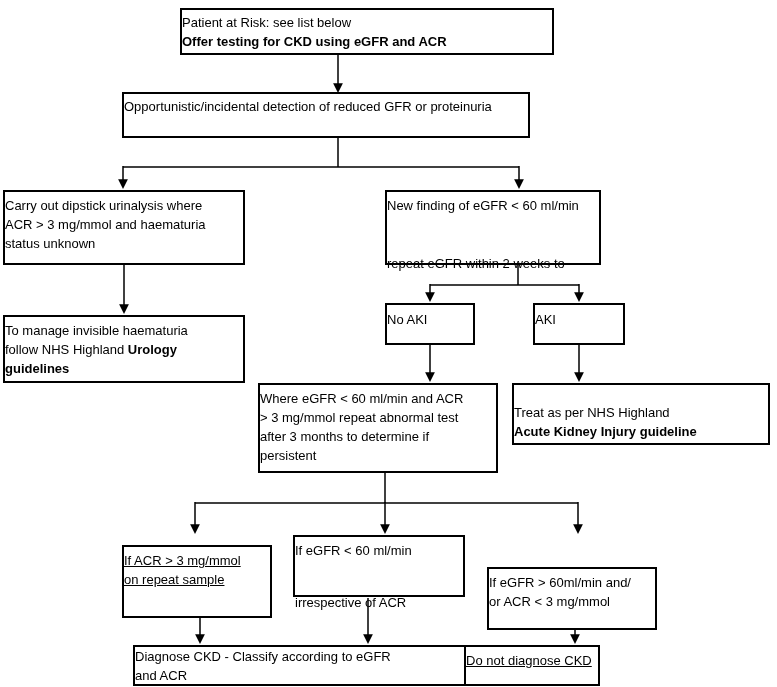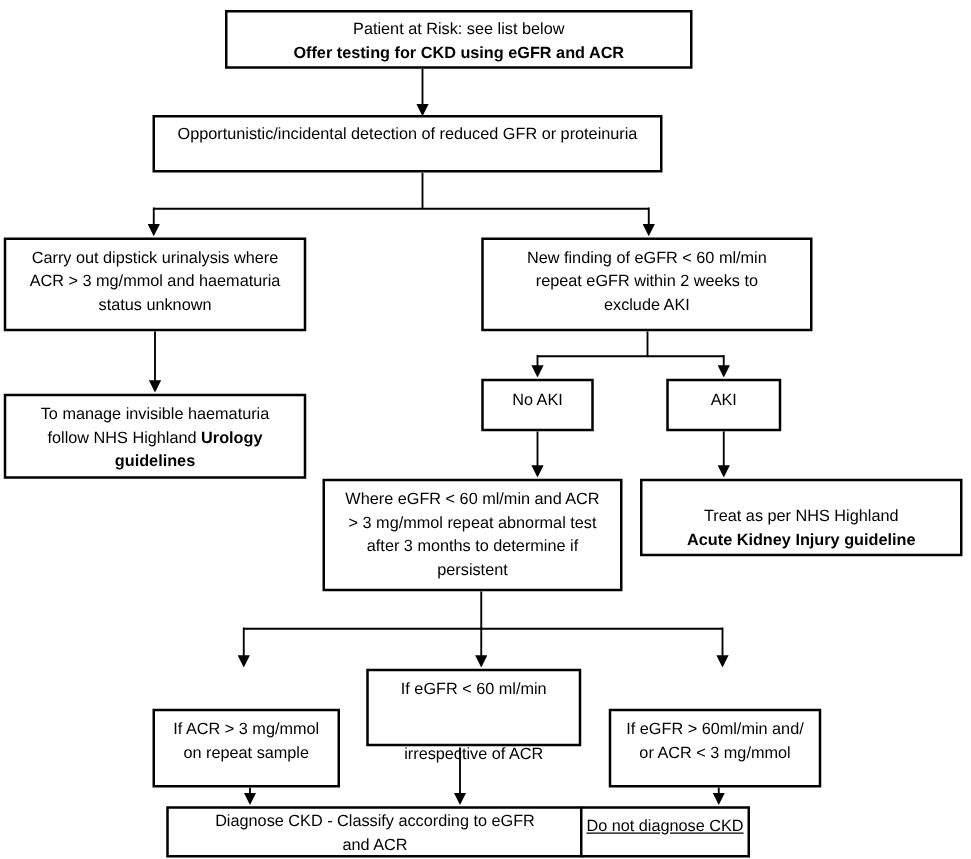--- a/index.html
+++ b/index.html
@@ -6,21 +6,21 @@
   html,body { background:#ffffff; }
   body {
     width:777px; height:687px; position:relative; overflow:hidden;
     font-family:"Liberation Sans", sans-serif; color:#000;
   }
   .stage { position:absolute; left:0; top:0; width:777px; height:687px; }
   svg.connectors { position:absolute; left:0; top:0; width:777px; height:687px; }
   svg.connectors line { stroke:#000; stroke-width:1.5; }
   .node {
     position:absolute; background:#ffffff; border:2px solid #000000;
-    font-size:13px; line-height:19px; text-align:center;
+    font-size:13px; line-height:19px; 
     display:flex; flex-direction:column; align-items:center;
   }
   .node .ln { width:100%; white-space:nowrap; }
   .node b, .node .bold { font-weight:bold; }
   .vcenter { justify-content:center; }
 </style>
 </head>
 <body>
 
 <div class="stage">
@@ -68,21 +68,21 @@
   <div class="node" style="left:122px; top:92px; width:408px; height:46px; padding-top:3px;">
     <div class="ln">Opportunistic/incidental detection of reduced GFR or proteinuria</div>
   </div>
 
   <div class="node" style="left:3px; top:190px; width:242px; height:75px; padding-top:4px;">
     <div class="ln">Carry out dipstick urinalysis where</div>
     <div class="ln">ACR &gt; 3 mg/mmol and haematuria</div>
     <div class="ln">status unknown</div>
   </div>
 
-  <div class="node" style="left:385px; top:190px; width:265px; height:75px; padding-top:4px;">
+  <div class="node" style="left:385px; top:190px; width:216px; height:75px; padding-top:4px;gap:39px;">
     <div class="ln">New finding of eGFR &lt; 60 ml/min</div>
     <div class="ln">repeat eGFR within 2 weeks to</div>
     <div class="ln">exclude AKI</div>
   </div>
 
   <div class="node" style="left:3px; top:315px; width:242px; height:68px; padding-top:4px;">
     <div class="ln">To manage invisible haematuria</div>
     <div class="ln"><span>follow NHS Highland </span><b>Urology</b></div>
     <div class="ln bold">guidelines</div>
   </div>
@@ -100,21 +100,21 @@
     <div class="ln">&gt; 3 mg/mmol repeat abnormal test</div>
     <div class="ln">after 3 months to determine if</div>
     <div class="ln">persistent</div>
   </div>
 
   <div class="node" style="left:512px; top:383px; width:258px; height:62px; padding-top:18px;">
     <div class="ln">Treat as per NHS Highland</div>
     <div class="ln bold">Acute Kidney Injury guideline</div>
   </div>
 
-  <div class="node" style="left:122px; top:567px; width:150px; height:63px; padding-top:4px;">
+  <div class="node" style="left:122px; top:545px; width:150px; height:73px; padding-top:4px;text-decoration:underline;">
     <div class="ln">If ACR &gt; 3 mg/mmol</div>
     <div class="ln">on repeat sample</div>
   </div>
 
   <div class="node" style="left:293px; top:535px; width:172px; height:62px; padding-top:4px;gap:33px;">
     <div class="ln">If eGFR &lt; 60 ml/min</div>
     <div class="ln">irrespective of ACR</div>
   </div>
 
   <div class="node" style="left:487px; top:535px; width:170px; height:63px; padding-top:4px;margin-top:32px;">

